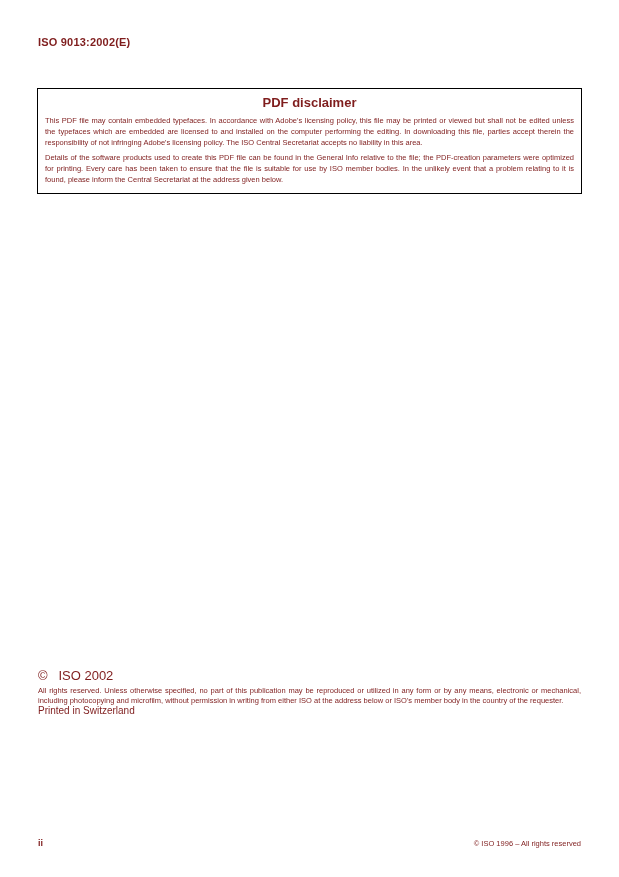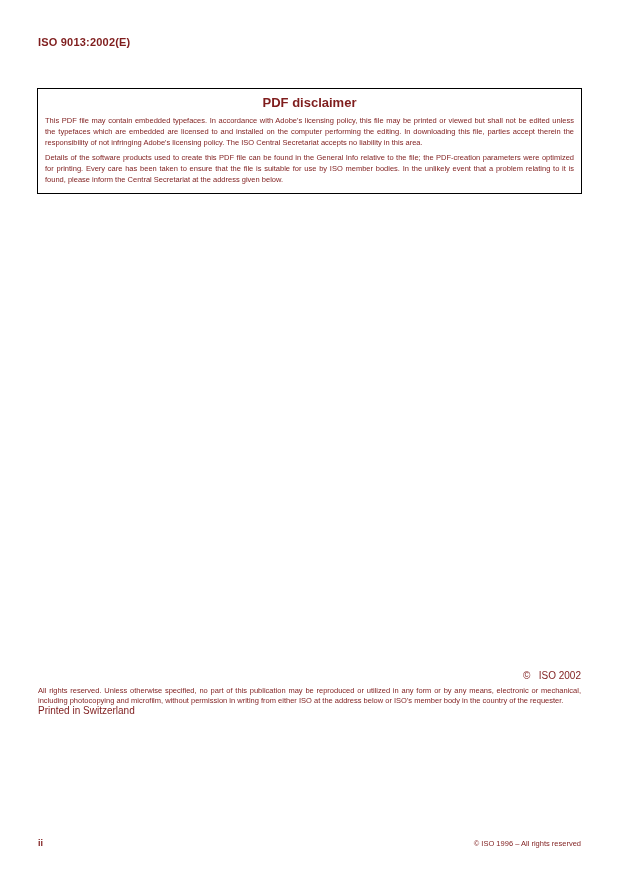--- a/index.html
+++ b/index.html
@@ -42,25 +42,24 @@
     margin: 0 0 4px 0;
   }
   .box-para:last-child { margin-bottom: 2px; }
   .copyright-block {
     position: absolute;
     top: 668px;
     left: 38px;
     width: 543px;
   }
   .copyright-symbol-line {
-    font-size: 10px;
+    font-size: 13px;
     line-height: 10px;
     margin-top: 3px;
     white-space: pre-wrap;
-    text-align: right;
   }
   .copyright-notice {
     font-size: 7.5px;
     line-height: 10px;
     text-align: justify;
     margin: 5px 0 0 0;
   }
   .address-block {
     margin: 8px 0 0 13px;
     font-size: 7.5px;

